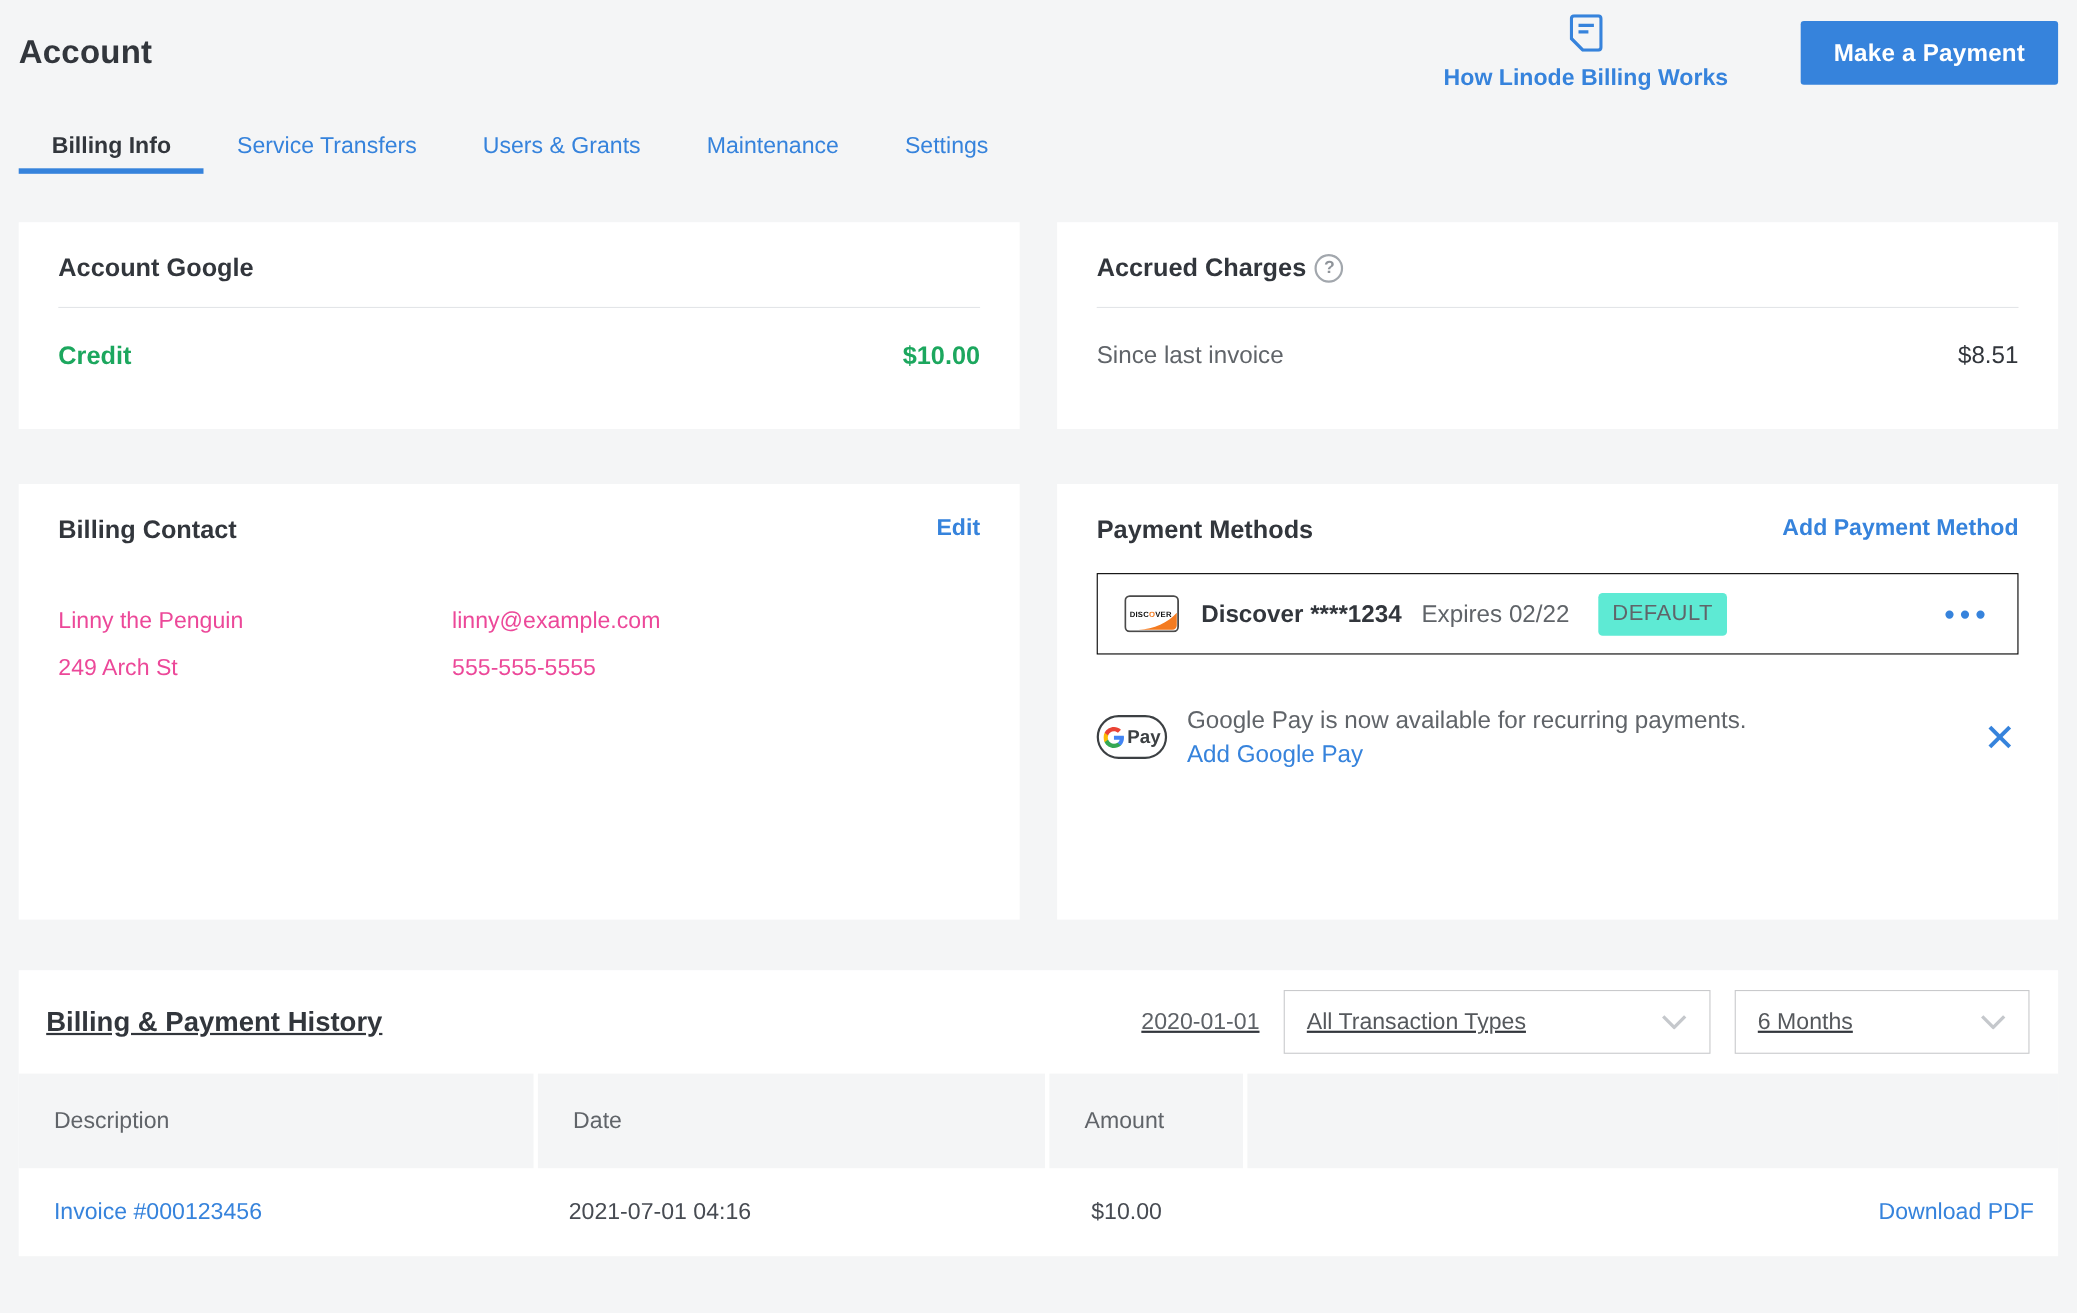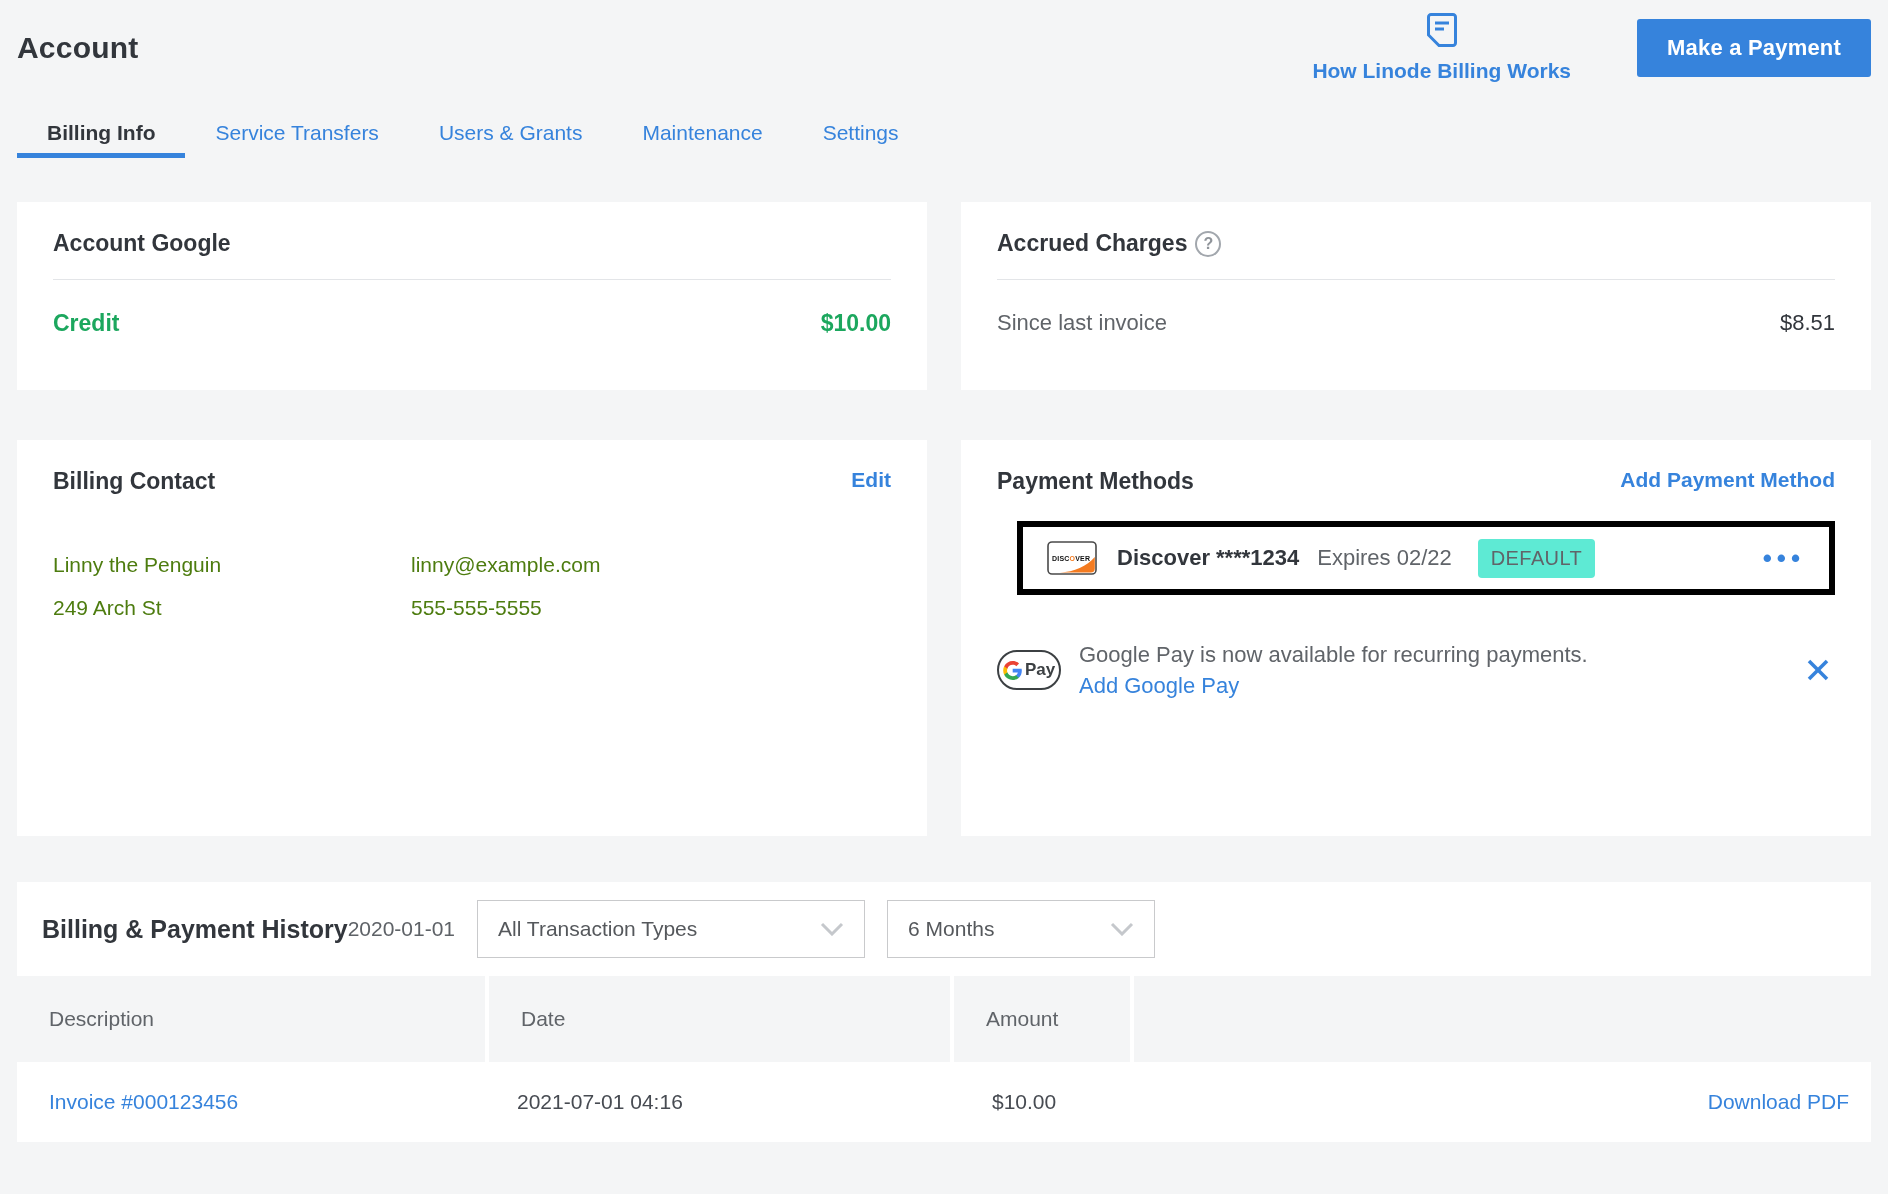--- a/index.html
+++ b/index.html
@@ -50,26 +50,26 @@
   .help-icon {
     width: 26px; height: 26px; border: 2px solid #a2a7ad; border-radius: 50%;
     color: #8f949a; font-size: 16px; font-weight: 700;
     display: flex; align-items: center; justify-content: center; cursor: pointer;
   }
 
   .link { color: #3683dc; font-size: 21px; font-weight: 700; cursor: pointer; text-decoration: none; }
 
   
   .contact-grid { display: grid; grid-template-columns: 358px 1fr; margin-top: 48px; }
-  .contact-col div { font-size: 21px; color: #4d7c0f; line-height: 43px; }
+  .contact-col div { font-size: 21px; color: #ec4899; line-height: 43px; }
 
   
   .pm-row {
-    margin-top: 26px; border: 6px solid #000000; height: 74px;
-    display: flex; align-items: center; padding: 0 24px; background: #fff; margin-left: 20px;
+    margin-top: 26px; border: 1px solid #000000; height: 74px;
+    display: flex; align-items: center; padding: 0 24px; background: #fff;
   }
   .pm-name { font-size: 22px; font-weight: 700; color: #32363c; margin-left: 20px; }
   .pm-expiry { font-size: 22px; color: #606469; margin-left: 18px; }
   .pm-badge {
     margin-left: 26px; background: #5eead4; color: #606469; font-size: 20px;
     padding: 8px 13px; border-radius: 4px; letter-spacing: 0.4px;
   }
   .pm-spacer { flex: 1; }
   .pm-dots { color: #3683dc; font-size: 26px; font-weight: 700; letter-spacing: 5px; cursor: pointer; line-height: 10px; }
 
@@ -79,21 +79,21 @@
     display: flex; align-items: center; justify-content: center; gap: 3px; background: #fff; flex: none;
   }
   .gpay-pill .pay-word { font-size: 17px; color: #3c4043; font-weight: 600; }
   .gpay-text { margin-left: 18px; }
   .gpay-msg { font-size: 22px; color: #606469; line-height: 31px; }
   .gpay-link { display: inline-block; font-size: 22px; line-height: 31px; font-weight: 400; }
   .gpay-close { margin-left: auto; margin-right: 4px; cursor: pointer; display: flex; }
 
   
   .history-card { background: #fff; margin-top: 46px; }
-  .history-head { height: 94px; display: flex; align-items: center; padding: 0 26px 0 25px; }
+  .history-head { height: 94px; display: flex; align-items: center; justify-content: space-between; padding: 0 26px 0 25px; text-decoration: underline; }
   .history-title { font-size: 25px; font-weight: 700; color: #32363c; }
   .history-controls { display: flex; align-items: center; gap: 22px; }
   .history-date { font-size: 21px; color: #5e6267; }
   .select-box {
     height: 58px; border: 1px solid #c9cacc; background: #fff;
     display: flex; align-items: center; justify-content: space-between;
     padding: 0 20px; font-size: 21px; color: #55585c; cursor: pointer;
   }
   .select-box.wide { width: 388px; }
   .select-box.narrow { width: 268px; }

